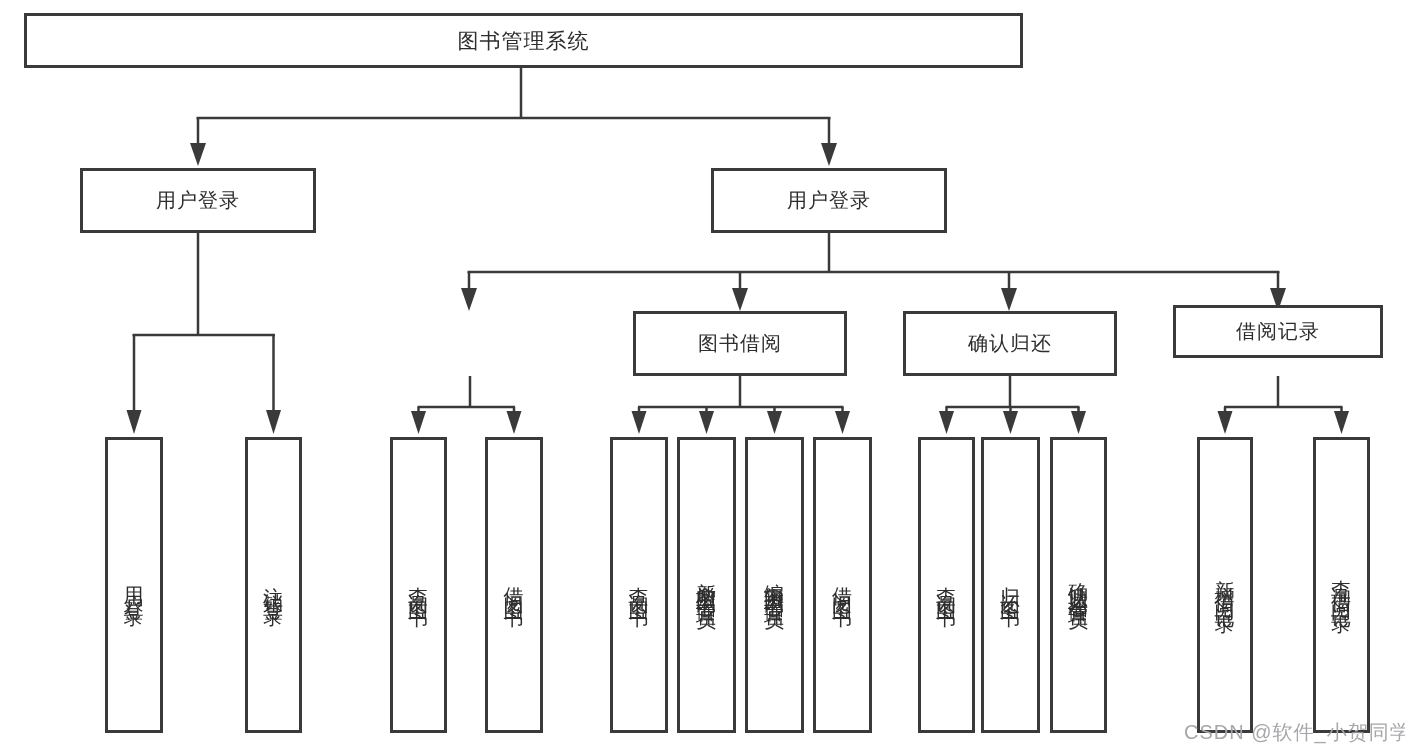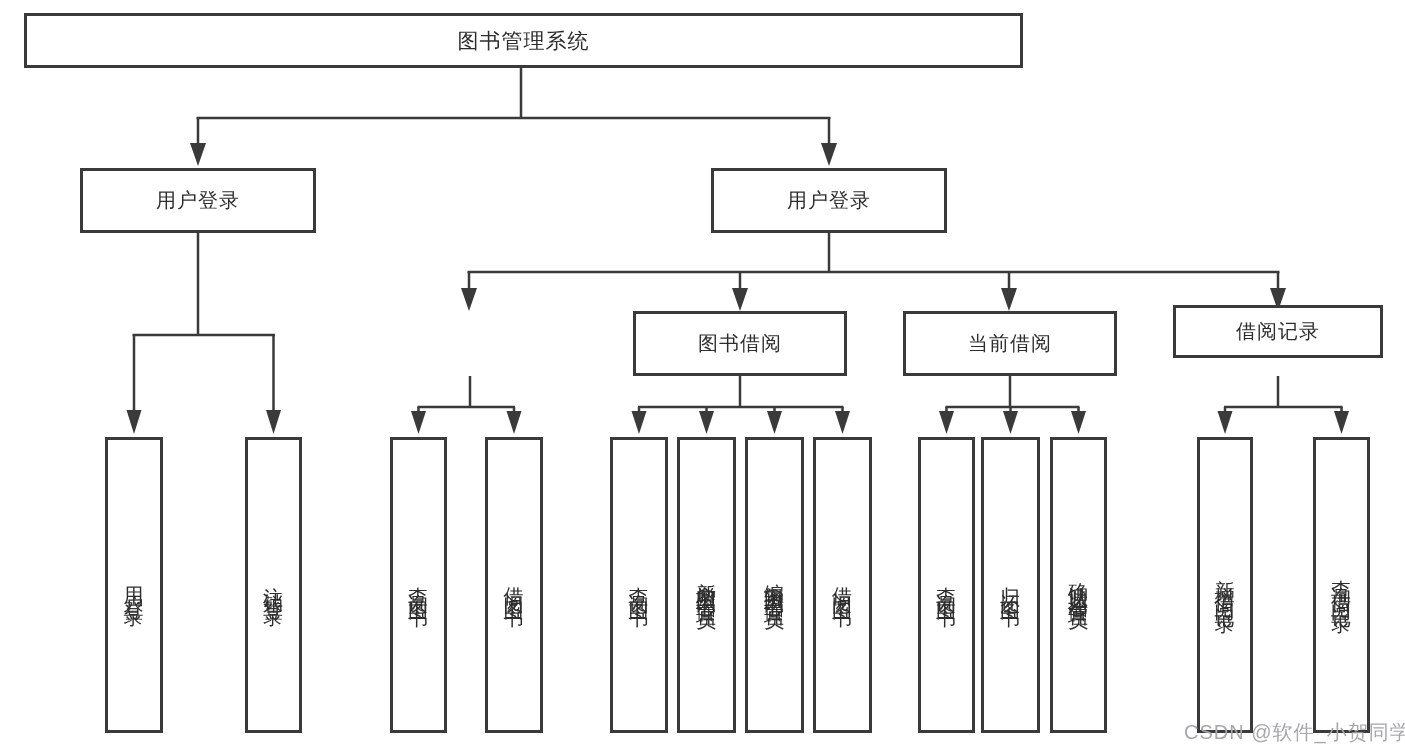--- a/index.html
+++ b/index.html
@@ -146,21 +146,21 @@
     <span class="label">用户登录</span>
   </div>
   <div class="node hbox" style="left:711px; top:168px; width:236px; height:65px;">
     <span class="label">用户登录</span>
   </div>
 
   <div class="node hbox" style="left:633px; top:311px; width:214px; height:65px;">
     <span class="label">图书借阅</span>
   </div>
   <div class="node hbox" style="left:903px; top:311px; width:214px; height:65px;">
-    <span class="label">当前借阅</span>
+    <span class="label">确认归还</span>
   </div>
   <div class="node hbox" style="left:1173px; top:305px; width:210px; height:53px;">
     <span class="label">借阅记录</span>
   </div>
 
   <div class="node vbox" style="left:105px; top:437px; width:58px; height:296px;">
     <span class="label">用户登录</span>
   </div>
   <div class="node vbox" style="left:245px; top:437px; width:57px; height:296px;">
     <span class="label">注销登录</span>

